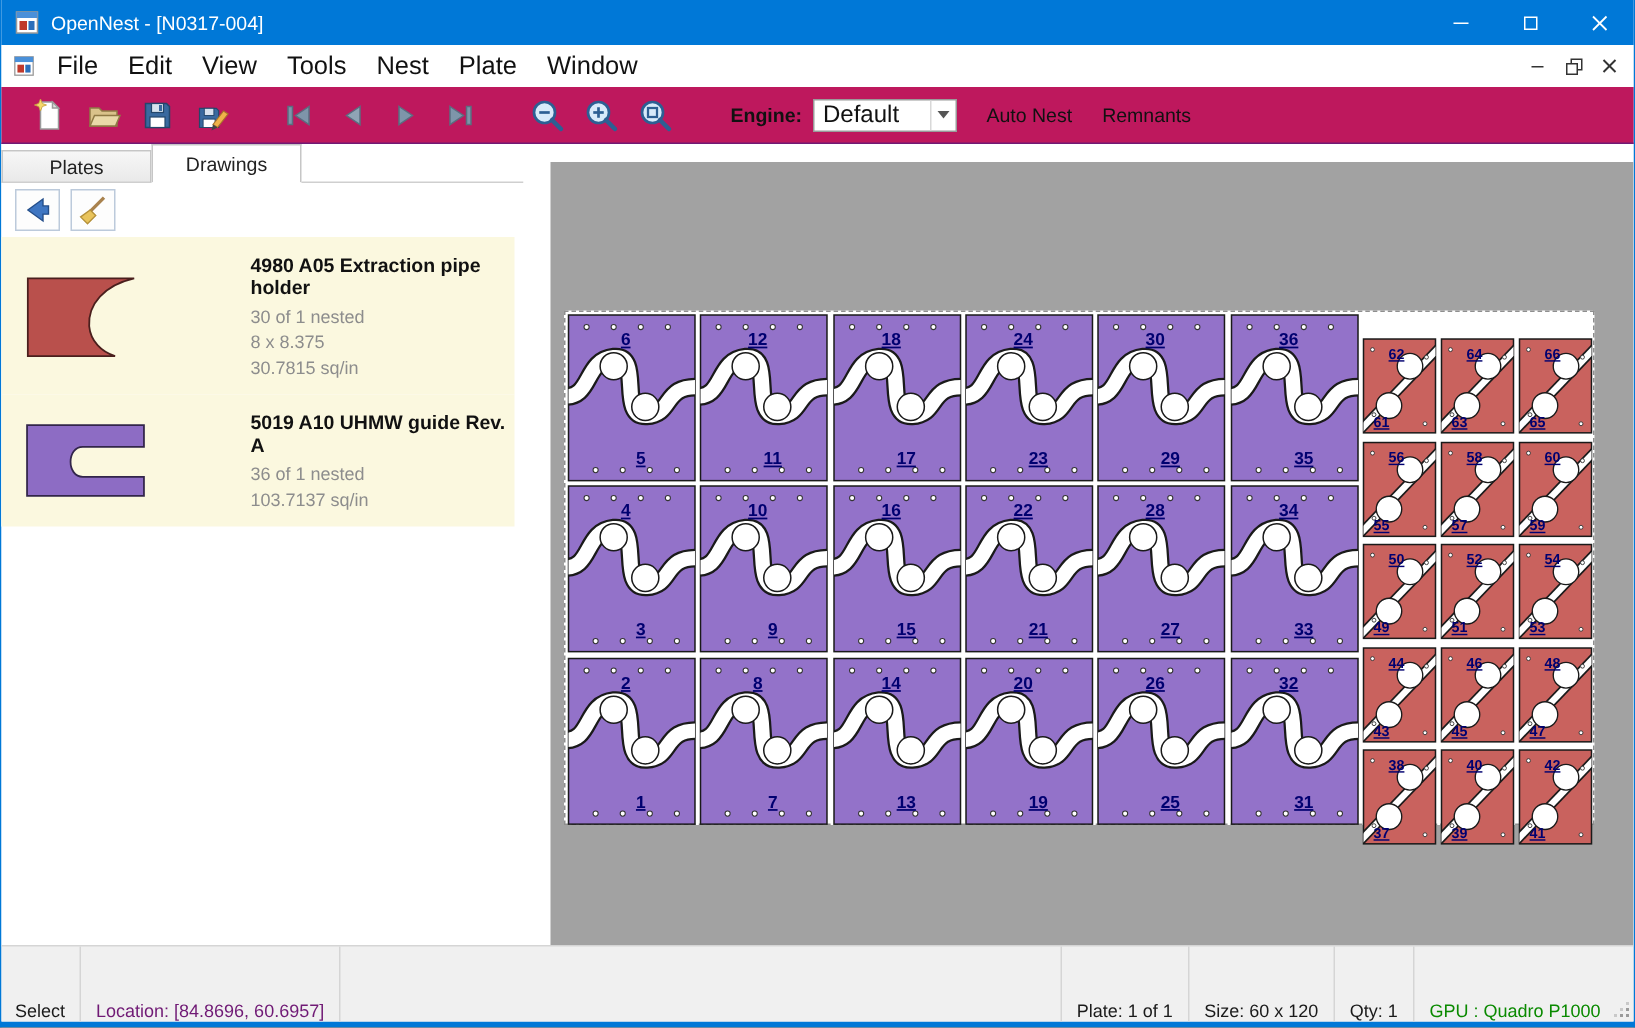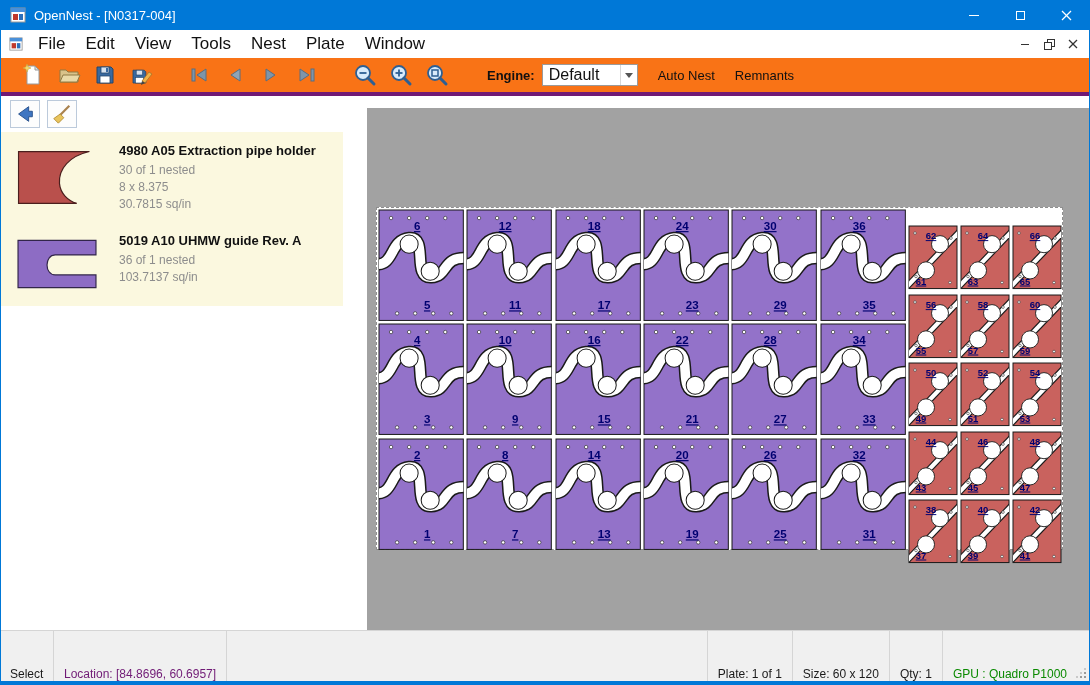--- a/index.html
+++ b/index.html
@@ -22,21 +22,21 @@
   .menubar .mdi-icon { margin:0 5px 0 8px; display:flex; }
   .menu-item { padding:4px 10px; font-size:17px; color:#111; }
   .mdi-controls { margin-left:auto; display:flex; align-items:center; margin-right:5px; gap:2px; }
   .mdi-btn { width:22px; height:20px; display:flex; align-items:center; justify-content:center; }
   .mdi-min { width:8px; height:1px; background:#333; }
   .restore-glyph { position:relative; width:11px; height:11px; }
   .restore-glyph .r1 { position:absolute; right:0; top:0; width:8px; height:8px; border:1px solid #333; }
   .restore-glyph .r2 { position:absolute; left:0; bottom:0; width:8px; height:8px; border:1px solid #333; background:#fff; }
 
   
-  .toolbar { flex:0 0 38px; background:#f97316; border-bottom:4px solid #701a75; display:flex; align-items:center; padding-left:14px; }
+  .toolbar { flex:0 0 38px; background:#be185d; border-bottom:1px solid #701a75; display:flex; align-items:center; padding-left:14px; }
   .tb-btn { width:36px; height:30px; display:flex; align-items:center; justify-content:center; }
   .tb-gap { width:22px; }
   .engine-label { font-weight:bold; font-size:13px; margin:0 7px 0 32px; color:#111; }
   .engine-select { width:96px; height:22px; border:1px solid #9a9a9a; background:#fff; display:flex; align-items:center; padding-left:6px; font-size:16px; color:#111; }
   .engine-arrow { margin-left:auto; width:17px; align-self:stretch; display:flex; align-items:center; justify-content:center; border-left:1px solid #d8d8d8; }
   .engine-arrow::after { content:""; border-left:4px solid transparent; border-right:4px solid transparent; border-top:5px solid #555; }
   .tb-label { font-size:13px; color:#111; margin-left:20px; }
 
   
   .content { flex:1; display:flex; min-height:0; }
@@ -46,21 +46,21 @@
   .tabs::after { content:""; position:absolute; left:0; right:0; bottom:0; height:1px; background:#cfcfcf; }
   .tab { position:relative; z-index:1; min-width:100px; height:22px; display:flex; align-items:center; justify-content:center;
          font-size:13px; color:#222; border:1px solid #c6c6c6; border-bottom:1px solid #cfcfcf;
          background:linear-gradient(#f7f7f7,#e9e9e9); }
   .tab.active { height:26px; background:#fff; border-bottom:1px solid #fff; }
 
   .panel-toolbar { flex:0 0 36px; display:flex; align-items:center; gap:7px; padding-left:9px; background:#fff; }
   .panel-btn { width:30px; height:28px; border:1px solid #bccadb; background:#fdfdfd; display:flex; align-items:center; justify-content:center; }
 
   .parts-list { background:#fff; }
-  .part-item { display:flex; background:#fbf8df; padding:9px 6px 9px 12px; min-height:84px; margin-right:6px; }
+  .part-item { display:flex; background:#fbf8df; padding:9px 6px 9px 12px; min-height:84px; margin-right:6px;gap:48px; }
   .thumb { flex:0 0 96px; width:96px; display:flex; align-items:center; }
   .part-info { padding-left:10px; padding-top:2px; }
   .part-title { font-size:13px; font-weight:bold; color:#111; margin-bottom:4px; }
   .part-sub { font-size:12px; color:#8d8d8d; line-height:17px; }
 
   
   .canvas { flex:1; position:relative; background:#fff; min-width:0; overflow:hidden; }
   .workspace { position:absolute; left:18px; top:12px; right:0; bottom:0; background:#a2a2a2; }
   .plate { position:absolute; left:9px; top:99px; width:687px; height:343px; background:#fff; border:1px dashed #8f8f8f; }
   .purple-grid { position:absolute; left:0; top:0; width:530px; height:343px; display:grid;
@@ -232,20 +232,28 @@
       <span>Default</span>
       <span class="engine-arrow"></span>
     </div>
     <span class="tb-label">Auto Nest</span>
     <span class="tb-label">Remnants</span>
   </div>
 
   <div class="content">
 
     <div class="left-panel">
+      <div class="tabs">
+        <div class="tab">
+            <span>Plates</span>
+          </div>
+        <div class="tab active">
+            <span>Drawings</span>
+          </div>
+      </div>
       <div class="panel-toolbar">
         <div class="panel-btn">
           <svg width="22" height="22" viewBox="0 0 24 24">
               <path d="M16,4 L5,12 L16,20 L16,15 L20,15 L20,9 L16,9 Z" fill="#3f76c2" stroke="#244e8a"></path>
             </svg>
         </div>
         <div class="panel-btn">
           <svg width="22" height="22" viewBox="0 0 24 24">
               <line x1="20" y1="3" x2="10" y2="13" stroke="#a9824e" stroke-width="2.4"></line>
               <path d="M10,12 L14,16 L8,22 L3,17 Z" fill="#e9c45c" stroke="#b5913a"></path>

